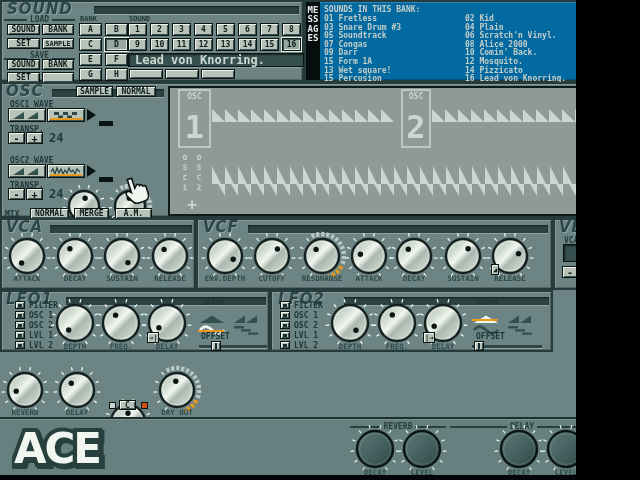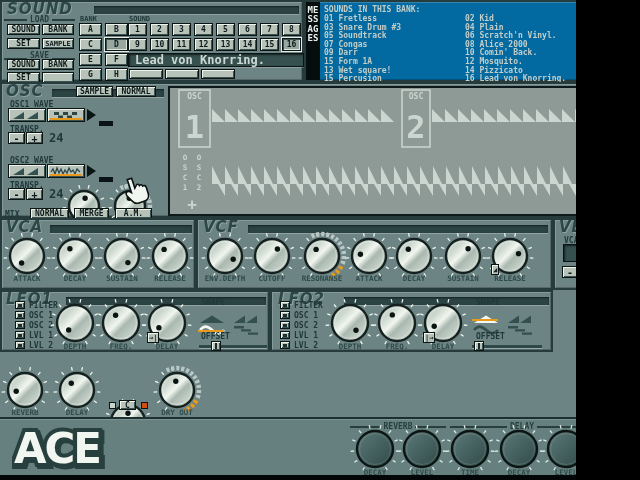--- a/index.html
+++ b/index.html
@@ -926,39 +926,20 @@
         <line x1="42.8" y1="13.1" x2="45.0" y2="10.5" stroke="#dfe9e3" stroke-width="1.3"></line>
         <line x1="48.5" y1="21.2" x2="51.7" y2="19.9" stroke="#dfe9e3" stroke-width="1.3"></line>
         <line x1="49.9" y1="31.0" x2="53.4" y2="31.3" stroke="#dfe9e3" stroke-width="1.3"></line>
         <line x1="46.7" y1="40.4" x2="49.6" y2="42.2" stroke="#dfe9e3" stroke-width="1.3"></line>
         <line x1="39.5" y1="47.2" x2="41.3" y2="50.2" stroke="#dfe9e3" stroke-width="1.3"></line>
         <circle cx="29" cy="29" r="18" fill="url(#dkg)" stroke="#0b1614" stroke-width="2.4"></circle>
         <circle cx="29" cy="29" r="15.5" fill="none" stroke="rgba(255,255,255,0.12)" stroke-width="1"></circle>
       </svg>
       <span class="klabel" style="top: 48px;">LEVEL</span>
     </div>
-  <div class="knob" style="left: 441px; top: 420px; width: 58px; height: 58px;">
-      <svg width="58" height="58" viewBox="0 0 58 58">
-        <line x1="18.5" y1="47.2" x2="16.8" y2="50.2" stroke="#dfe9e3" stroke-width="1.3"></line>
-        <line x1="11.3" y1="40.4" x2="8.4" y2="42.2" stroke="#dfe9e3" stroke-width="1.3"></line>
-        <line x1="8.1" y1="31.0" x2="4.6" y2="31.3" stroke="#dfe9e3" stroke-width="1.3"></line>
-        <line x1="9.5" y1="21.2" x2="6.3" y2="19.9" stroke="#dfe9e3" stroke-width="1.3"></line>
-        <line x1="15.2" y1="13.1" x2="13.0" y2="10.5" stroke="#dfe9e3" stroke-width="1.3"></line>
-        <line x1="24.0" y1="8.6" x2="23.2" y2="5.2" stroke="#dfe9e3" stroke-width="1.3"></line>
-        <line x1="34.0" y1="8.6" x2="34.8" y2="5.2" stroke="#dfe9e3" stroke-width="1.3"></line>
-        <line x1="42.8" y1="13.1" x2="45.0" y2="10.5" stroke="#dfe9e3" stroke-width="1.3"></line>
-        <line x1="48.5" y1="21.2" x2="51.7" y2="19.9" stroke="#dfe9e3" stroke-width="1.3"></line>
-        <line x1="49.9" y1="31.0" x2="53.4" y2="31.3" stroke="#dfe9e3" stroke-width="1.3"></line>
-        <line x1="46.7" y1="40.4" x2="49.6" y2="42.2" stroke="#dfe9e3" stroke-width="1.3"></line>
-        <line x1="39.5" y1="47.2" x2="41.3" y2="50.2" stroke="#dfe9e3" stroke-width="1.3"></line>
-        <circle cx="29" cy="29" r="18" fill="url(#dkg)" stroke="#0b1614" stroke-width="2.4"></circle>
-        <circle cx="29" cy="29" r="15.5" fill="none" stroke="rgba(255,255,255,0.12)" stroke-width="1"></circle>
-      </svg>
-      <span class="klabel" style="top: 48px;">TIME</span>
-    </div>
   <div class="knob" style="left: 490px; top: 420px; width: 58px; height: 58px;">
       <svg width="58" height="58" viewBox="0 0 58 58">
         <line x1="18.5" y1="47.2" x2="16.8" y2="50.2" stroke="#dfe9e3" stroke-width="1.3"></line>
         <line x1="11.3" y1="40.4" x2="8.4" y2="42.2" stroke="#dfe9e3" stroke-width="1.3"></line>
         <line x1="8.1" y1="31.0" x2="4.6" y2="31.3" stroke="#dfe9e3" stroke-width="1.3"></line>
         <line x1="9.5" y1="21.2" x2="6.3" y2="19.9" stroke="#dfe9e3" stroke-width="1.3"></line>
         <line x1="15.2" y1="13.1" x2="13.0" y2="10.5" stroke="#dfe9e3" stroke-width="1.3"></line>
         <line x1="24.0" y1="8.6" x2="23.2" y2="5.2" stroke="#dfe9e3" stroke-width="1.3"></line>
         <line x1="34.0" y1="8.6" x2="34.8" y2="5.2" stroke="#dfe9e3" stroke-width="1.3"></line>
         <line x1="42.8" y1="13.1" x2="45.0" y2="10.5" stroke="#dfe9e3" stroke-width="1.3"></line>

